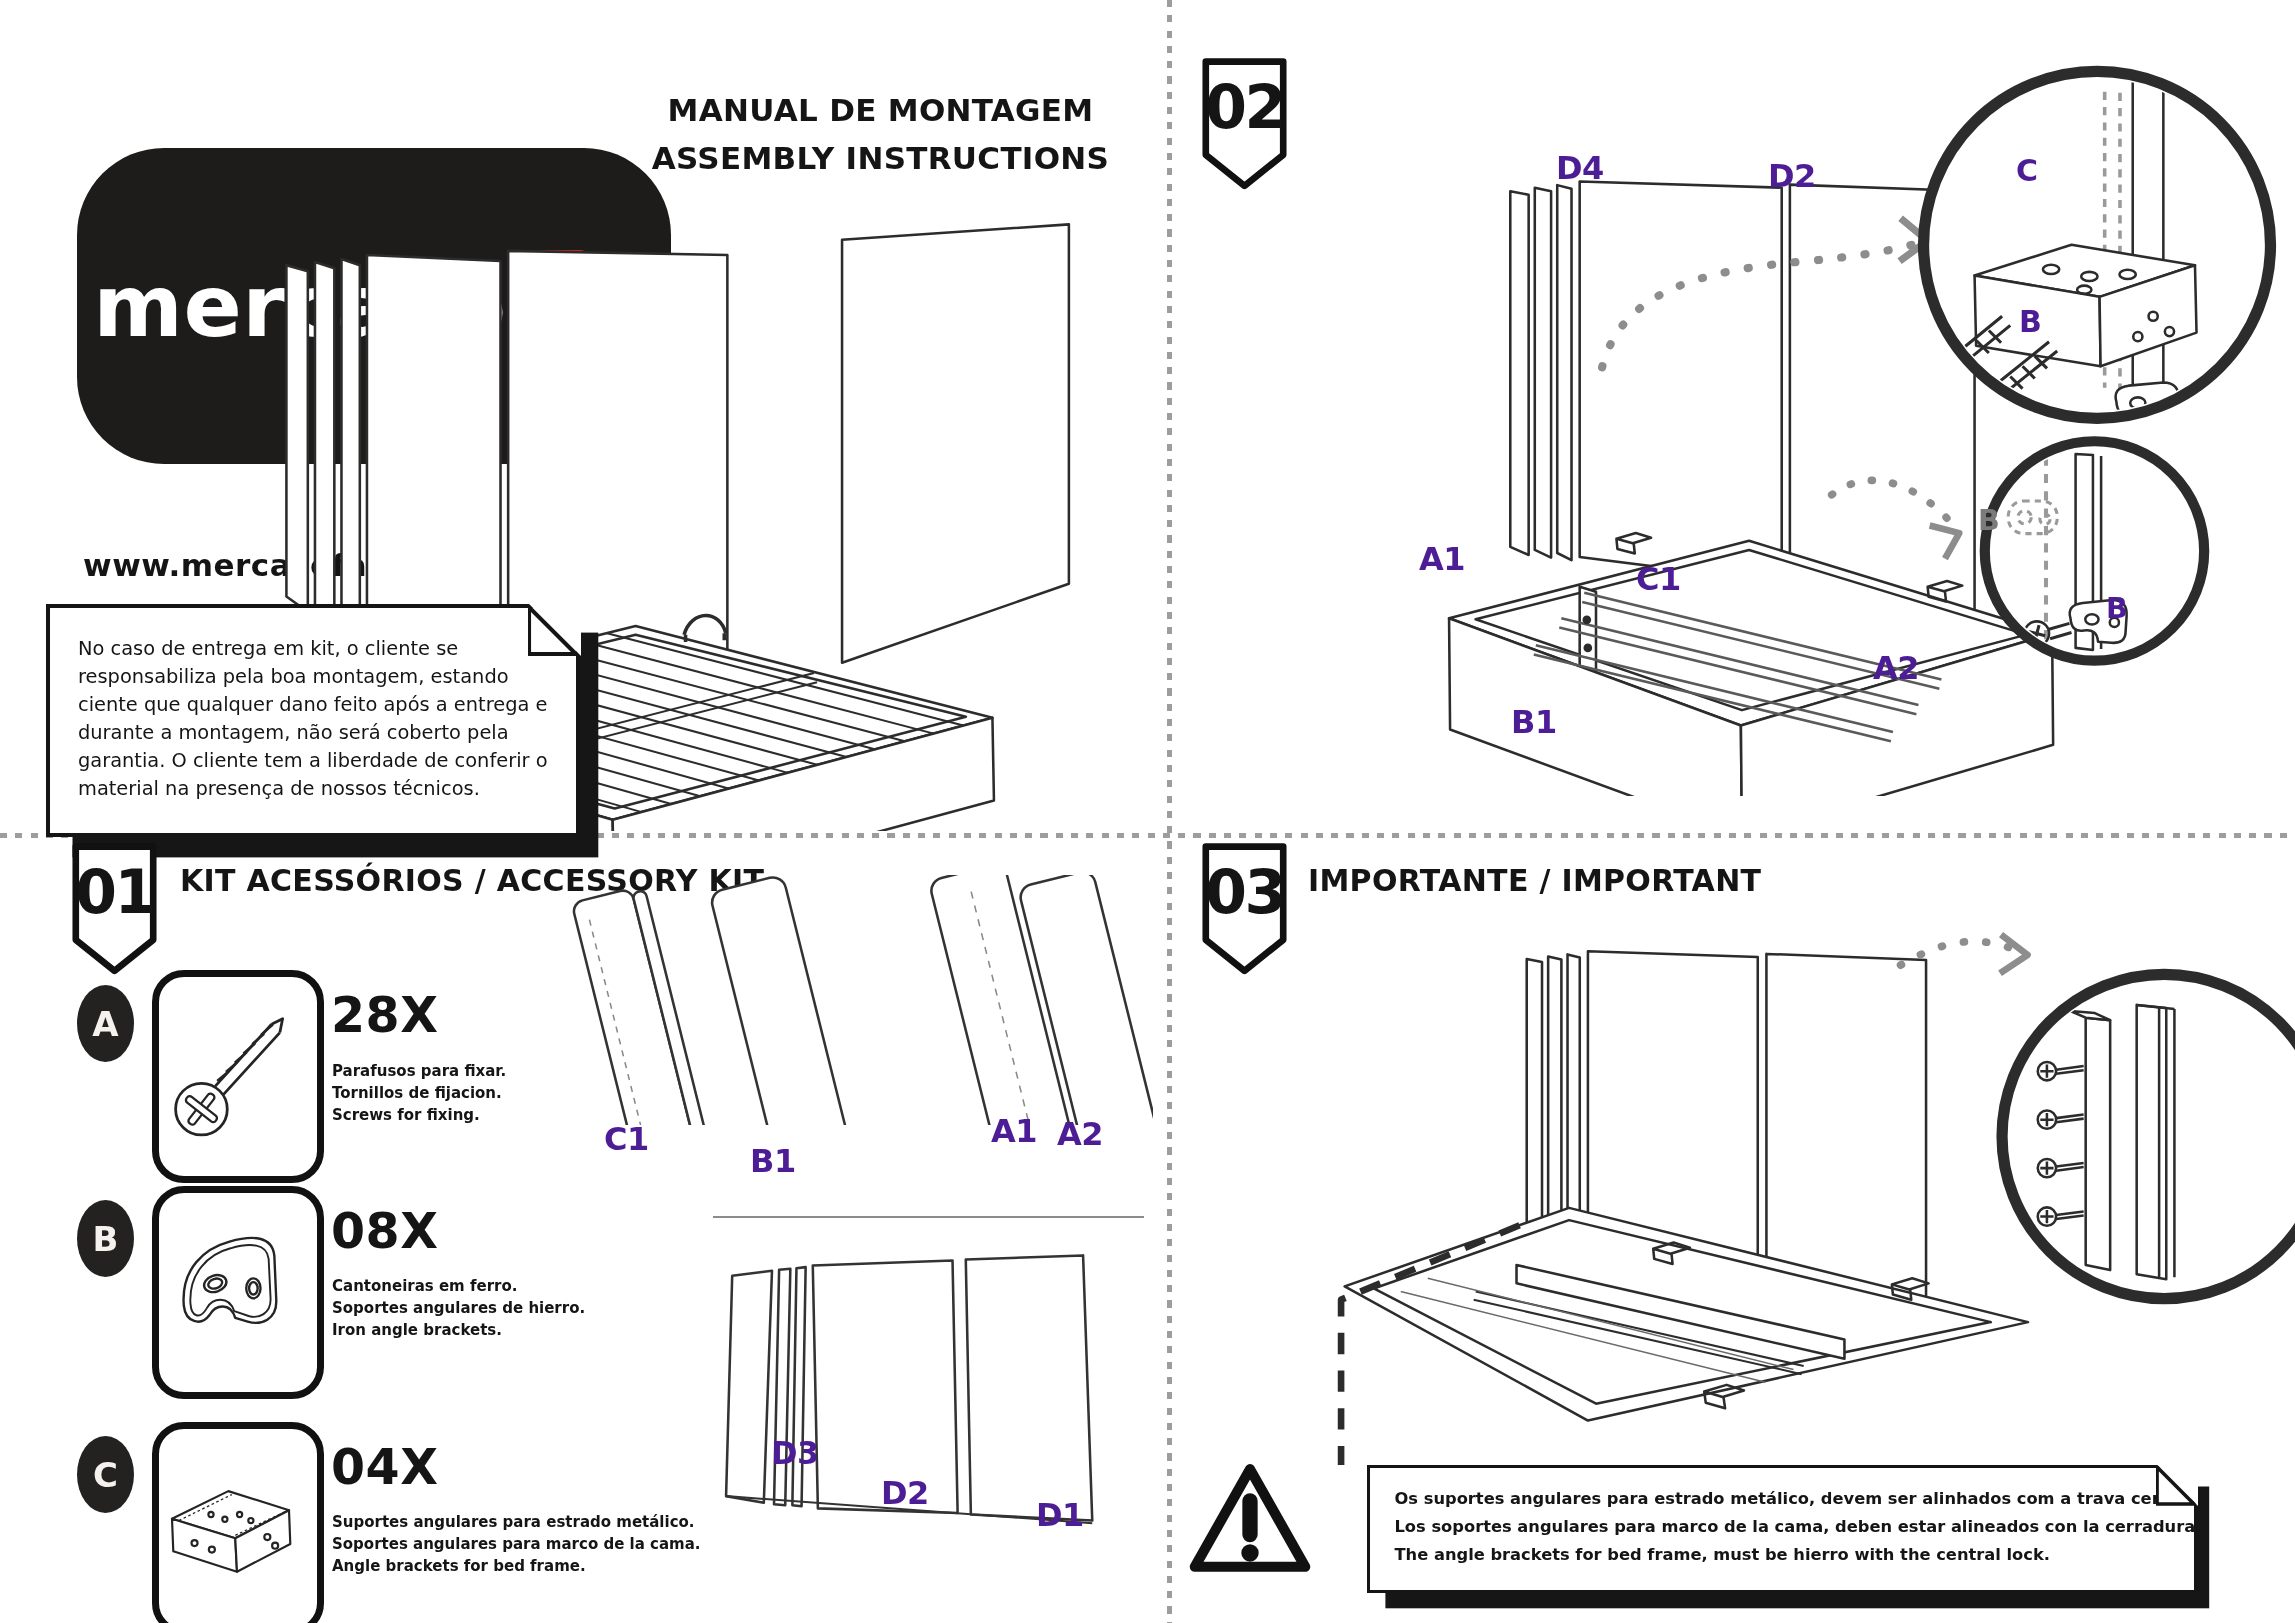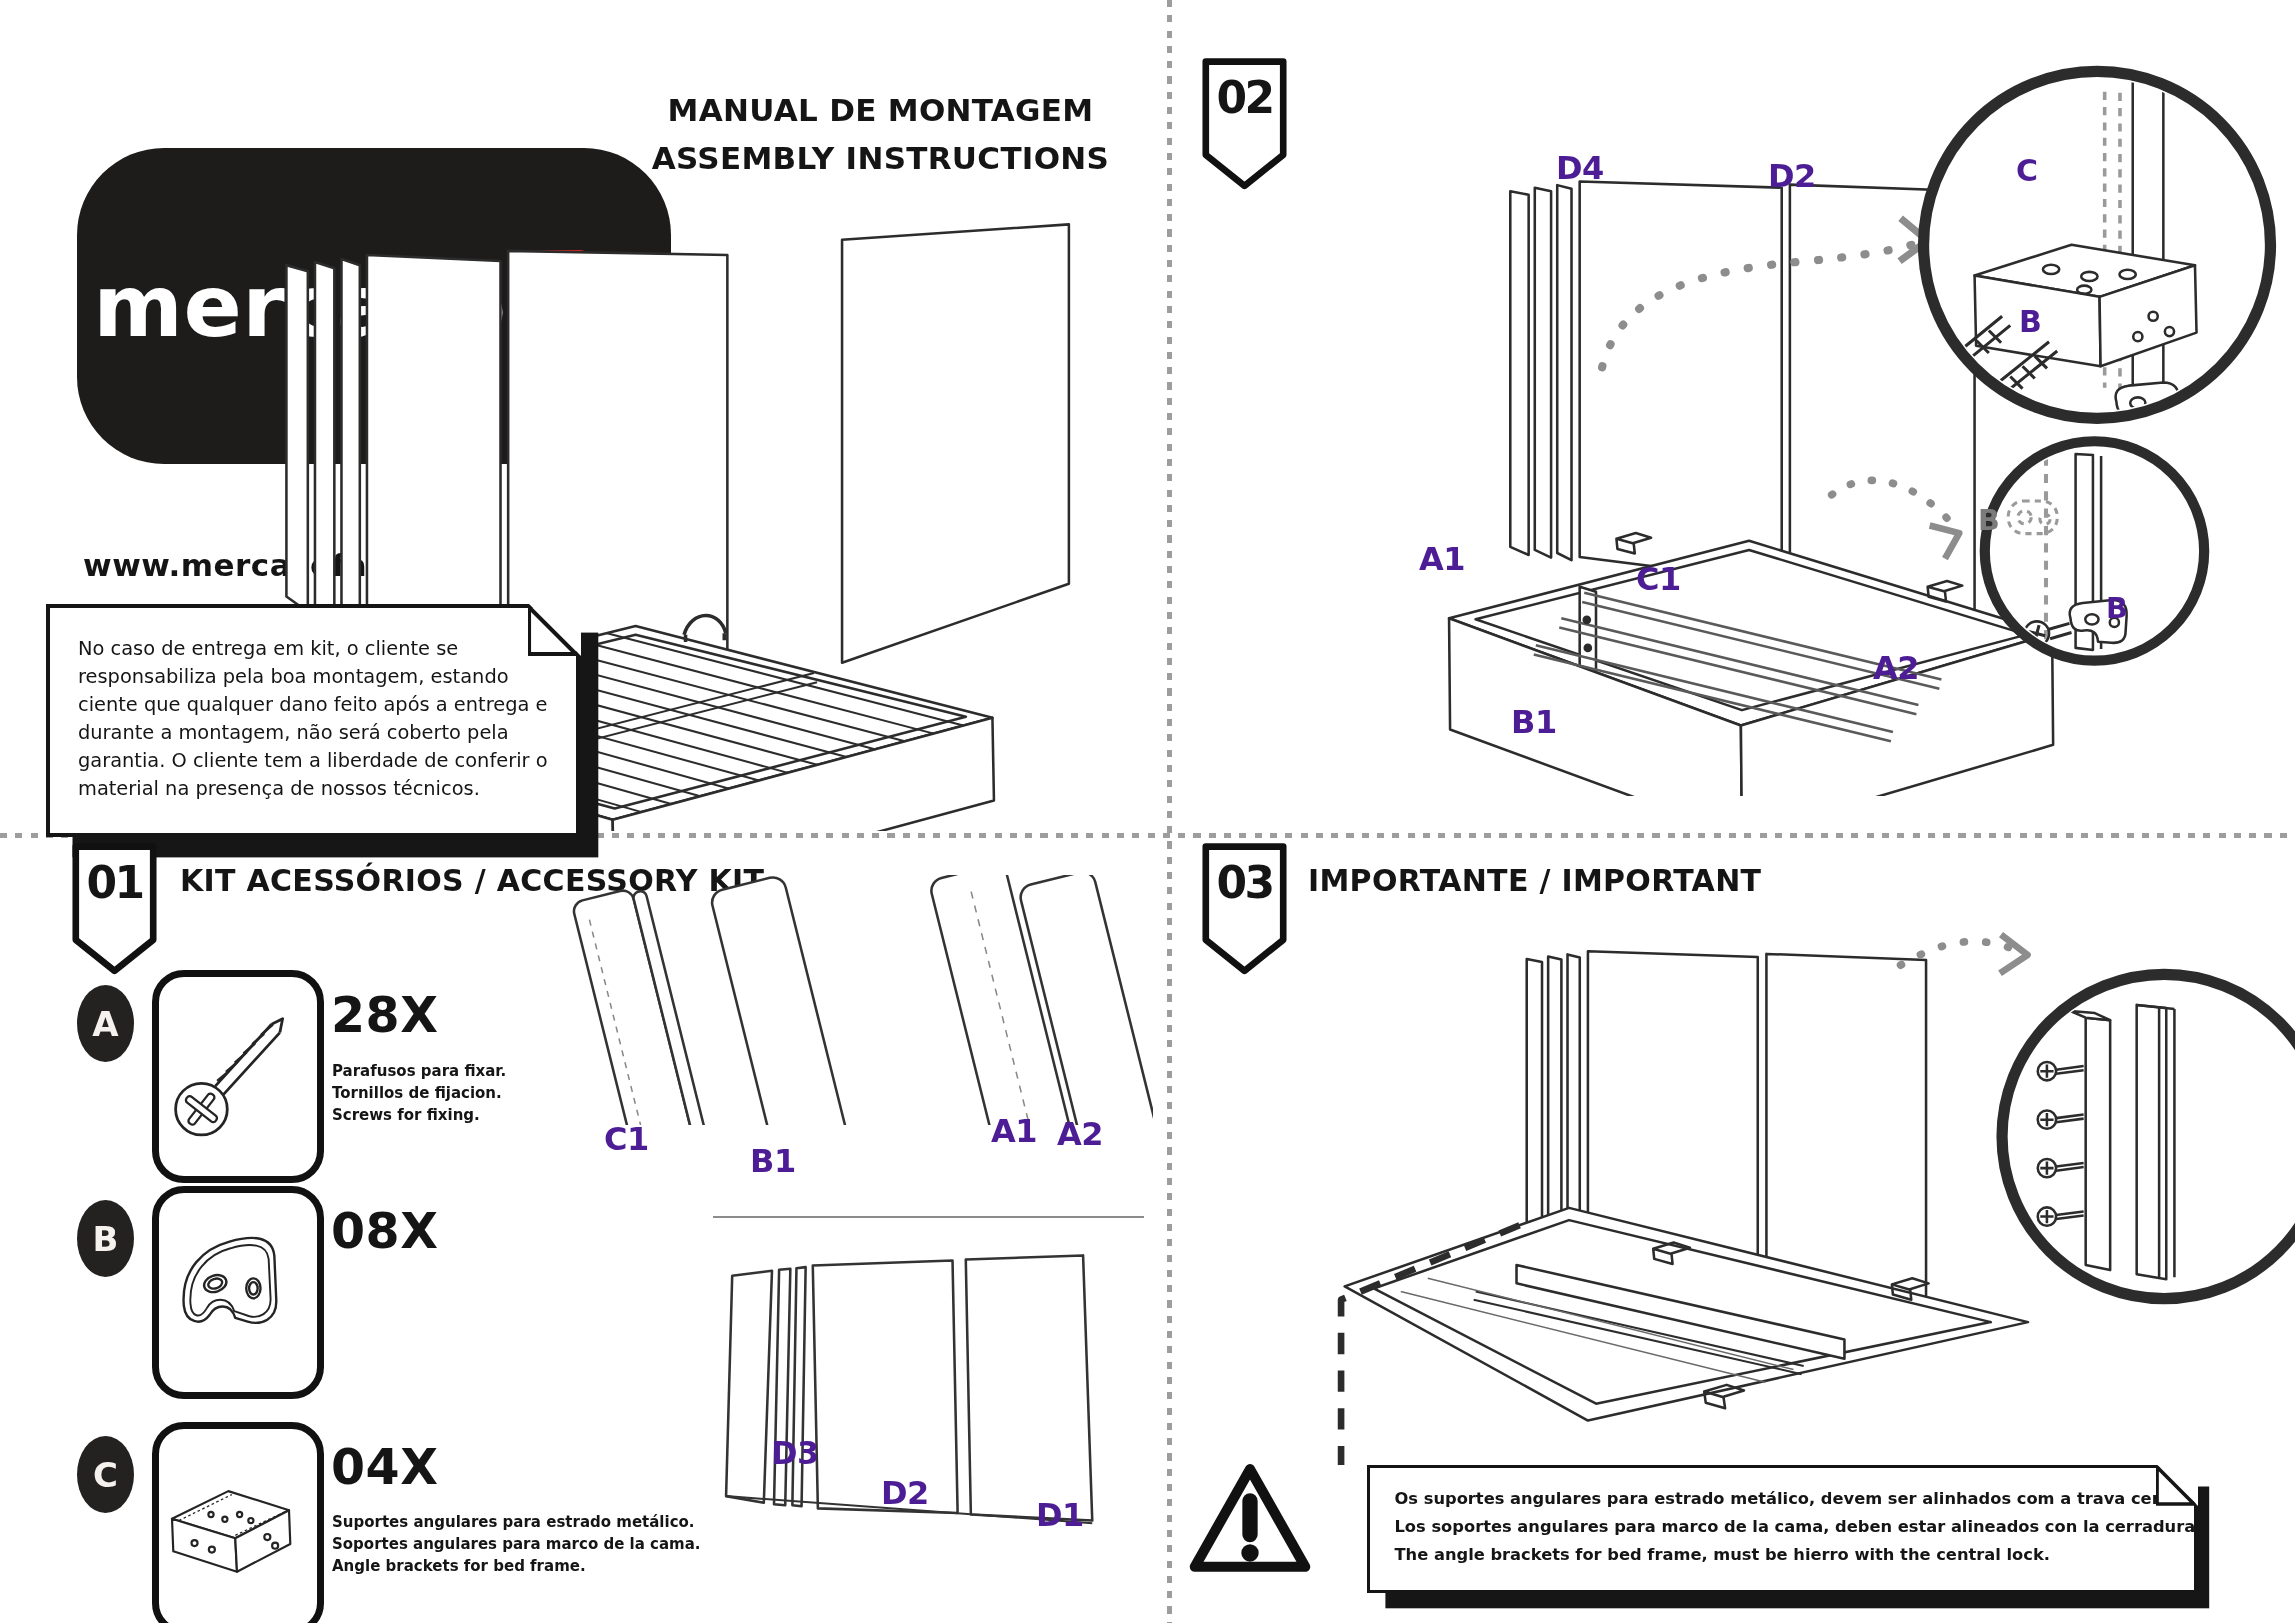--- a/index.html
+++ b/index.html
@@ -33,21 +33,21 @@
               font-size:19.4px;font-weight:normal;line-height:1.45;}
   .warn-note{left:1367px;top:1465px;width:775px;padding:17.3px 24.5px 20.4px 24.5px;
              font-size:16.3px;font-weight:bold;line-height:1.72;border-width:3.6px;
              box-shadow:15.3px 18.4px 0 -3.1px #161616;}
   .warn-note .fold{top:-3.6px;right:-3.6px;}
   .nowrap{white-space:nowrap;}
 
   
   .banner{position:absolute;width:87px;height:135px;}
   .banner .num{position:absolute;left:0;top:15.3px;width:87px;text-align:center;
-               font-size:44px;font-weight:900;letter-spacing:-2.6px;}
+               font-size:60px;font-weight:900;letter-spacing:-2.6px;}
   .sec-header{position:absolute;font-size:30px;font-weight:bold;letter-spacing:0.3px;}
 
   
   .badge{position:absolute;width:57px;height:77px;background:#242121;border-radius:50%;
          color:#f5f2ee;display:flex;align-items:center;justify-content:center;
          font-size:34px;font-weight:bold;}
   .kit-box{position:absolute;width:158px;height:199px;border:7.7px solid #111;border-radius:32px;
            background:#fff;}
   .qty{position:absolute;font-size:49px;font-weight:900;letter-spacing:0.5px;}
   .kit-lines{position:absolute;font-size:15px;font-weight:bold;line-height:1.47;}
@@ -283,20 +283,25 @@
       <path d="M66,204 C62,140 104,100 150,88 C192,76 226,78 230,110 L234,192 C236,226 208,236 188,230 L158,220 C146,186 112,192 100,214 C86,238 68,232 66,204 Z" stroke-width="4"></path>
       <g transform="rotate(-18 118 162)">
           <ellipse cx="118" cy="162" rx="24" ry="17"></ellipse>
           <ellipse cx="118" cy="162" rx="15" ry="10"></ellipse>
         </g>
       <ellipse cx="198" cy="172" rx="15" ry="21"></ellipse>
         <ellipse cx="198" cy="172" rx="9" ry="13"></ellipse>
     </svg>
   </div>
   <div class="qty" style="left:331px;top:1203px">08X</div>
+  <div class="kit-lines" style="left:332px;top:1275px">
+    <span class="wline">Cantoneiras em ferro.</span>
+    <span class="wline">Soportes angulares de hierro.</span>
+    <span class="wline">Iron angle brackets.</span>
+  </div>
 
   <div class="badge" style="left:77px;top:1436px">C</div>
   <div class="kit-box" style="left:152px;top:1422px">
     <svg width="143" height="184" viewBox="0 0 330 330" fill="none" stroke="#242424" stroke-width="5" stroke-linejoin="round">
       <path d="M30,160 L160,96 L300,140 L176,205 Z" fill="#fff"></path>
       <path d="M30,160 L33,235 L180,282 L176,205 Z" fill="#fff"></path>
       <path d="M300,140 L303,218 L180,282 L176,205 Z" fill="#fff"></path>
       <path d="M46,164 L168,104 M290,144 L172,200" stroke-width="3" stroke-dasharray="6 6"></path>
       <circle cx="120" cy="150" r="6"></circle>
         <circle cx="152" cy="161" r="6"></circle>

